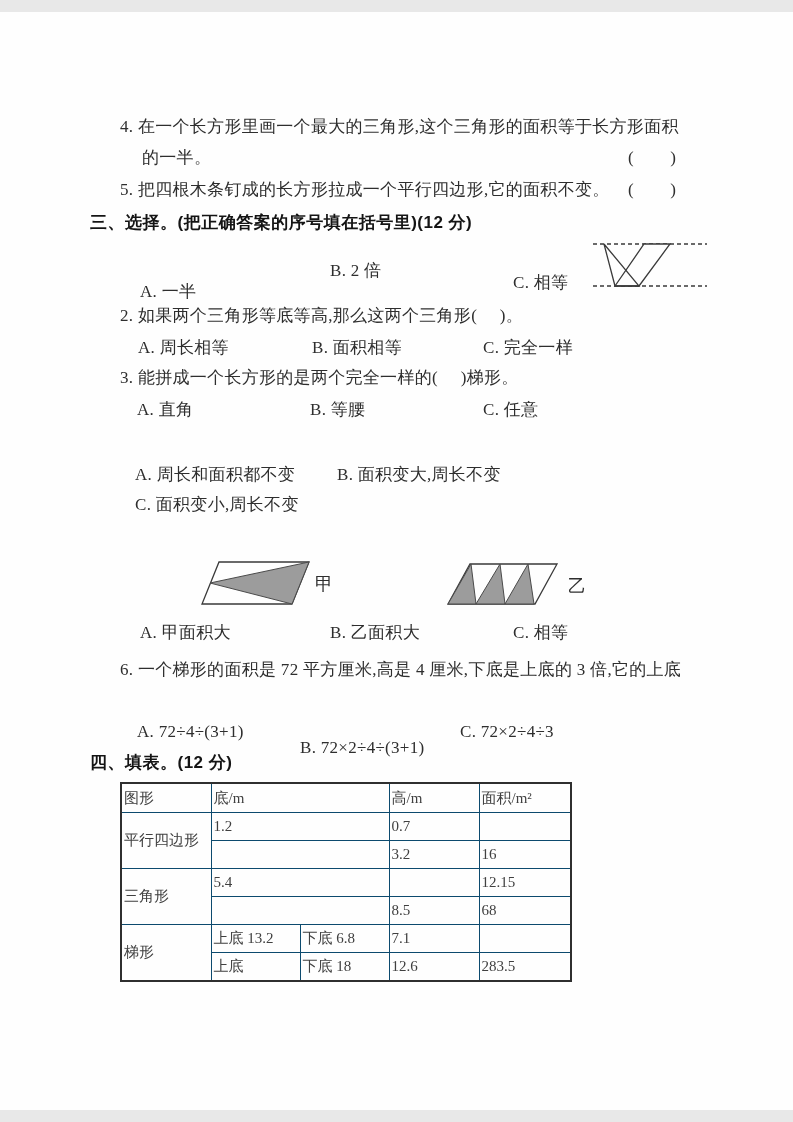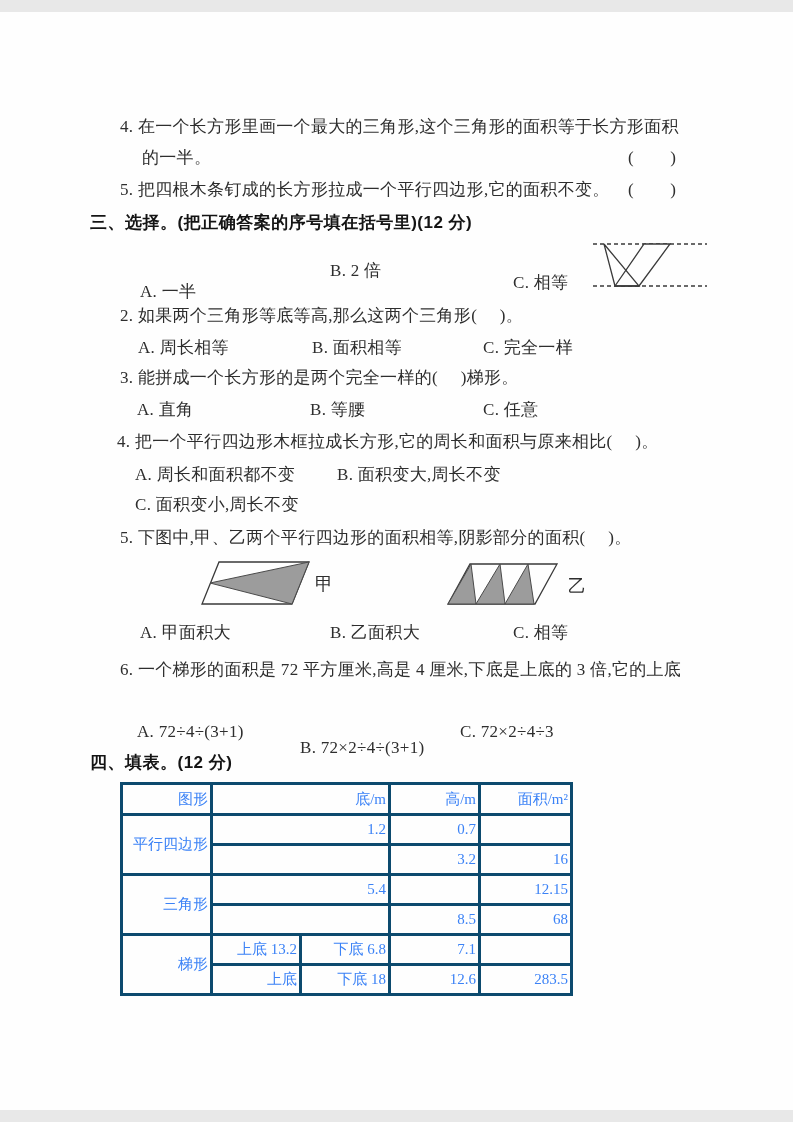--- a/index.html
+++ b/index.html
@@ -31,27 +31,27 @@
   .shaded{stroke:#4a4a4a;stroke-width:1;}
   .figlabel{font-size:18px;}
   .tablewrap{position:absolute;left:120px;top:770px;}
   table.fill{
     border-collapse:collapse;
     table-layout:fixed;
     width:450px;
     border:2px solid #2f2f2f;
   }
   table.fill td{
-    border:3px solid #0c4a6e;
-    text-align:right;
+    border:1px solid #0c4a6e;
+    text-align:left;
     vertical-align:middle;
     font-size:15px;
     height:27px;
     padding:0 2px;
-    color:#3b82f6;
+    color:#404040;
     overflow:hidden;
   }
   table.fill tr.hrow td{height:28px;}
 </style>
 </head>
 <body>
 
 <div class="page">
 
   <div class="t" style="left:120px;top:105px">4. 在一个长方形里画一个最大的三角形,这个三角形的面积等于长方形面积</div>
@@ -76,26 +76,24 @@
   <div class="t" style="left:120px;top:294px">2. 如果两个三角形等底等高,那么这两个三角形(&nbsp;&nbsp;&nbsp;&nbsp;&nbsp;)。</div>
   <div class="t" style="left:138px;top:326px">A. 周长相等</div>
   <div class="t" style="left:312px;top:326px">B. 面积相等</div>
   <div class="t" style="left:483px;top:326px">C. 完全一样</div>
 
   <div class="t" style="left:120px;top:356px">3. 能拼成一个长方形的是两个完全一样的(&nbsp;&nbsp;&nbsp;&nbsp;&nbsp;)梯形。</div>
   <div class="t" style="left:137px;top:388px">A. 直角</div>
   <div class="t" style="left:310px;top:388px">B. 等腰</div>
   <div class="t" style="left:483px;top:388px">C. 任意</div>
 
-  <div class="t" style="left:117px;top:420px">4. 把一个平行四边形木框拉成长方形,它的周长和面积与原来相比(&nbsp;&nbsp;&nbsp;&nbsp;&nbsp;)。</div>
   <div class="t" style="left:135px;top:453px">A. 周长和面积都不变</div>
   <div class="t" style="left:337px;top:453px">B. 面积变大,周长不变</div>
   <div class="t" style="left:135px;top:483px">C. 面积变小,周长不变</div>
 
-  <div class="t" style="left:120px;top:516px">5. 下图中,甲、乙两个平行四边形的面积相等,阴影部分的面积(&nbsp;&nbsp;&nbsp;&nbsp;&nbsp;)。</div>
 
   <svg class="fig" style="left:195px;top:542px" width="140" height="58" viewBox="0 0 140 58">
     <polygon class="shape" points="24,8 114,8 97,50 7,50"></polygon>
     <polygon class="shaded" points="15,29 114,8 97,50" fill="#9c9c9c"></polygon>
   </svg>
   <div class="t figlabel" style="left:315px;top:562px">甲</div>
 
   <svg class="fig" style="left:443px;top:546px" width="132" height="52" viewBox="0 0 132 52">
     <polygon class="shape" points="27,6 114,6 92,46 5,46"></polygon>
     <polygon class="shaded" points="5,46 33,46 28,6" fill="#9c9c9c"></polygon>

